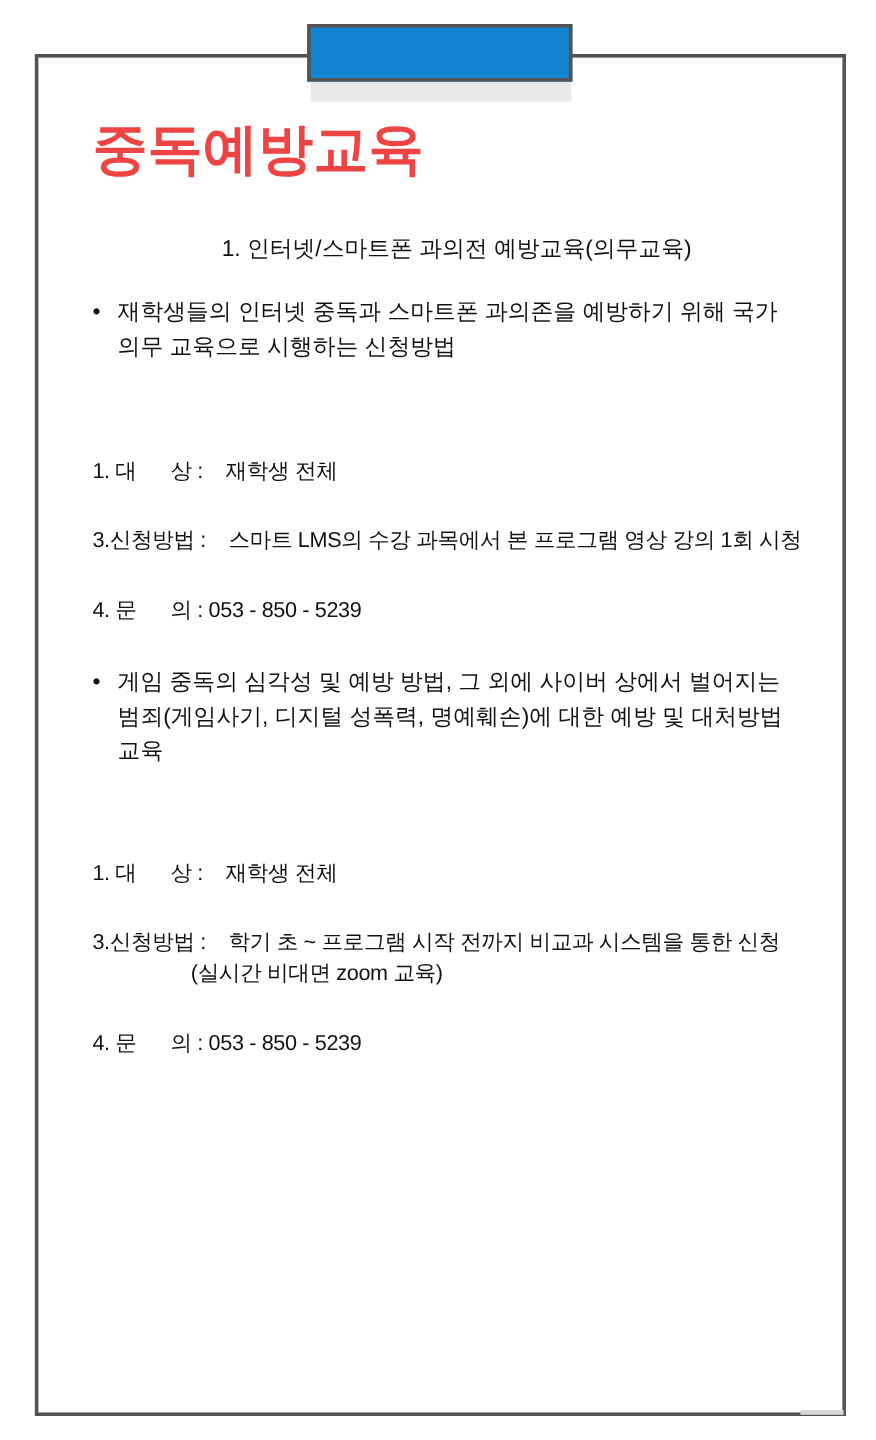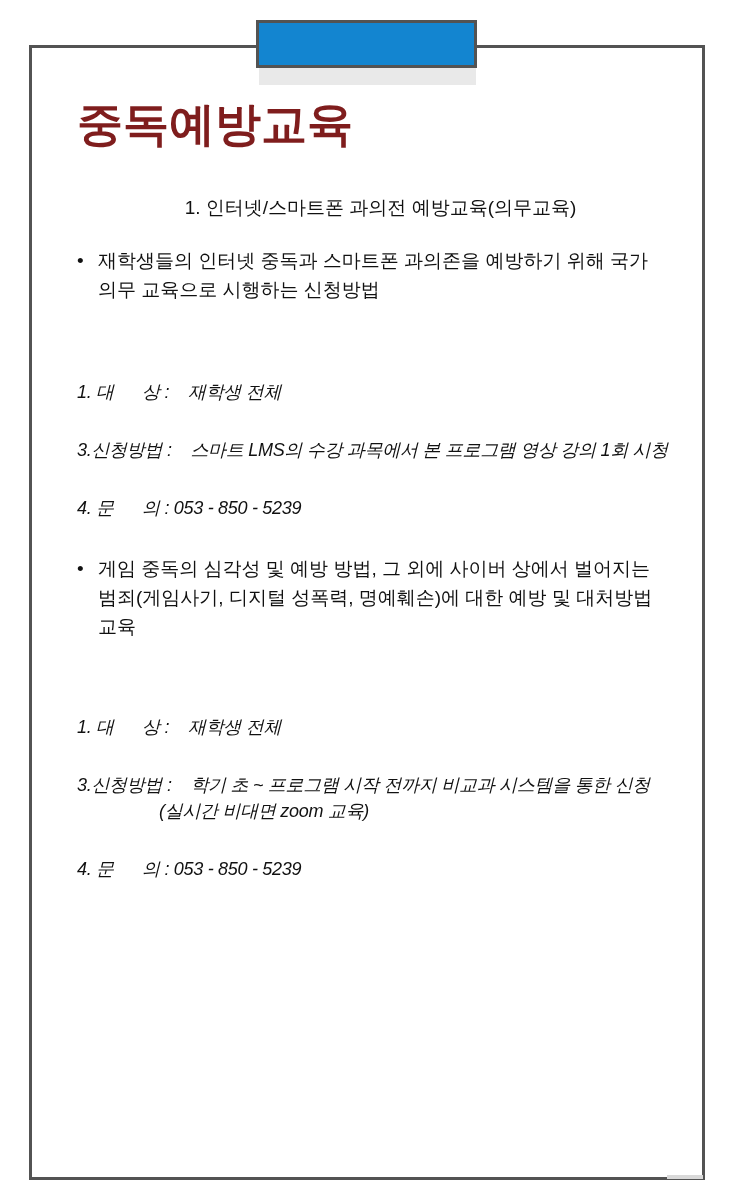--- a/index.html
+++ b/index.html
@@ -20,36 +20,36 @@
   .card {
     position:absolute; left:29px; top:45px; width:676px; height:1135px;
     background:#ffffff; border:3px solid #535353; z-index:1;
     padding:52px 18px 0 45px;
   }
   .corner-artifact {
     position:absolute; left:667px; top:1175px; width:36px; height:4px;
     background:#d9d9d9; z-index:2;
   }
   .page-title {
-    font-size:46px; font-weight:bold; color:#7f1d1d;
+    font-size:46px; font-weight:bold; color:#ef4444;
     letter-spacing:0px; line-height:1.05;
   }
   .sec-heading {
     font-size:19px; line-height:28px; white-space:pre; margin-top:46px;text-align:center;
   }
   .bullet-row {
     display:flex; margin-top:24px;
   }
   .bullet-dot {
     width:21px; font-size:19px; line-height:29px; flex:0 0 21px;
   }
   .bullet-lines div {
     font-size:19px; line-height:29px; white-space:pre;
   }
-  .list { margin-top:76px;font-style:italic; }
+  .list { margin-top:76px; }
   .list-line {
     font-size:18px; line-height:25px; white-space:pre;
     margin-bottom:33px; letter-spacing:-0.3px;
   }
   .list-line .val2 { display:block; margin-left:82px; margin-top:1px; }
   .sec-2 .sec-heading { margin-top:88px; }
   .sec-2 .list { margin-top:74px; }
 </style>
 </head>
 <body>

